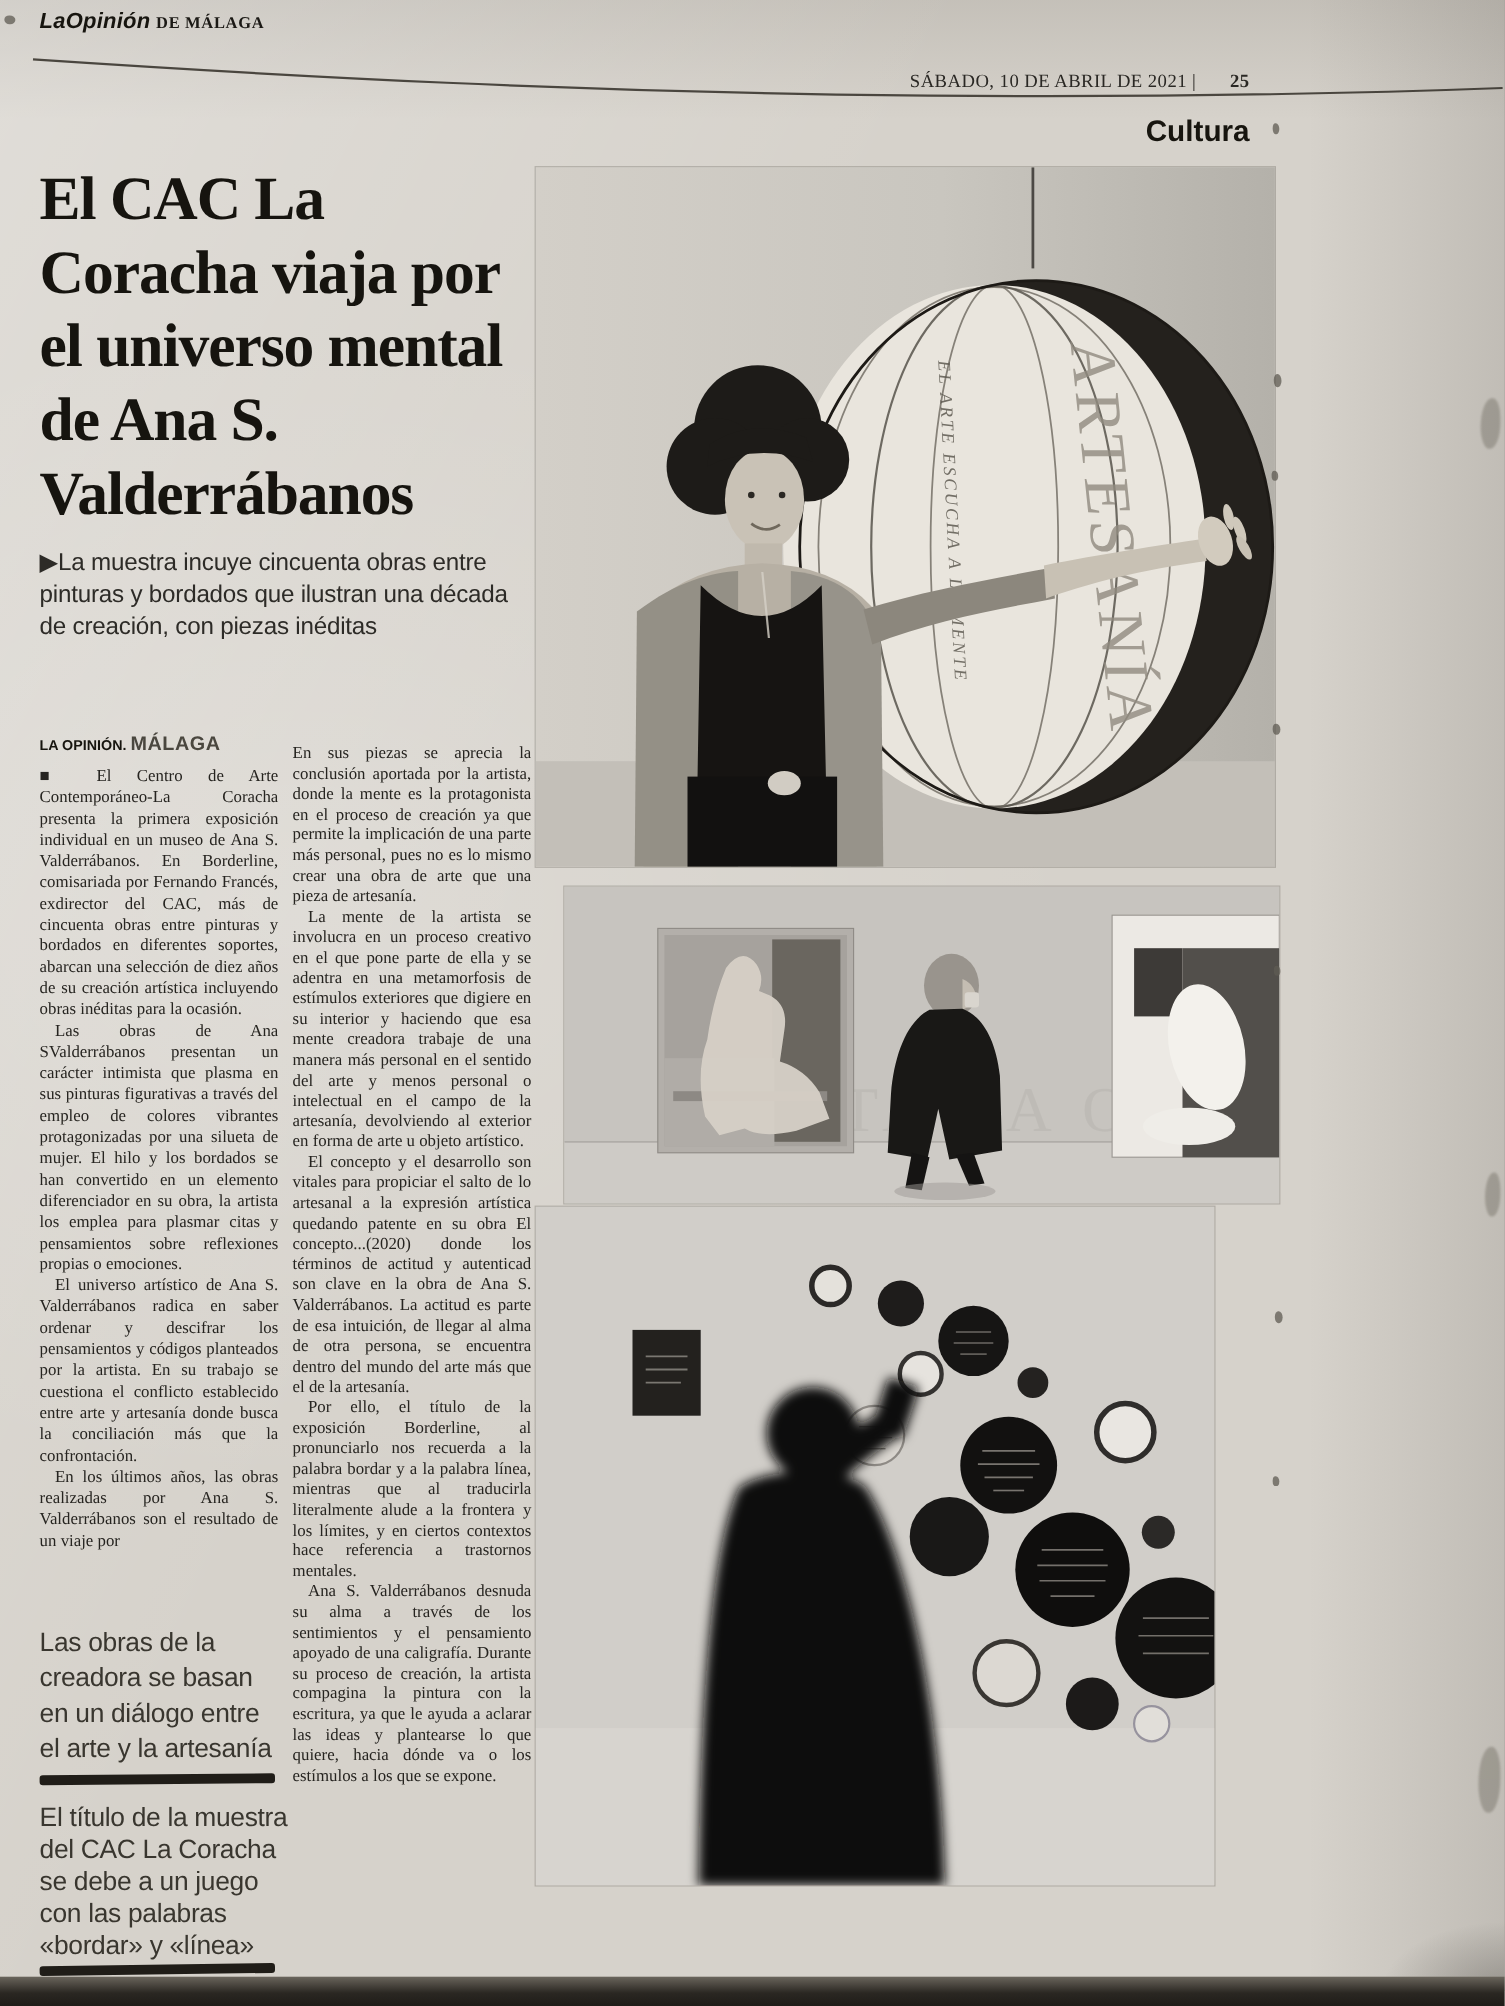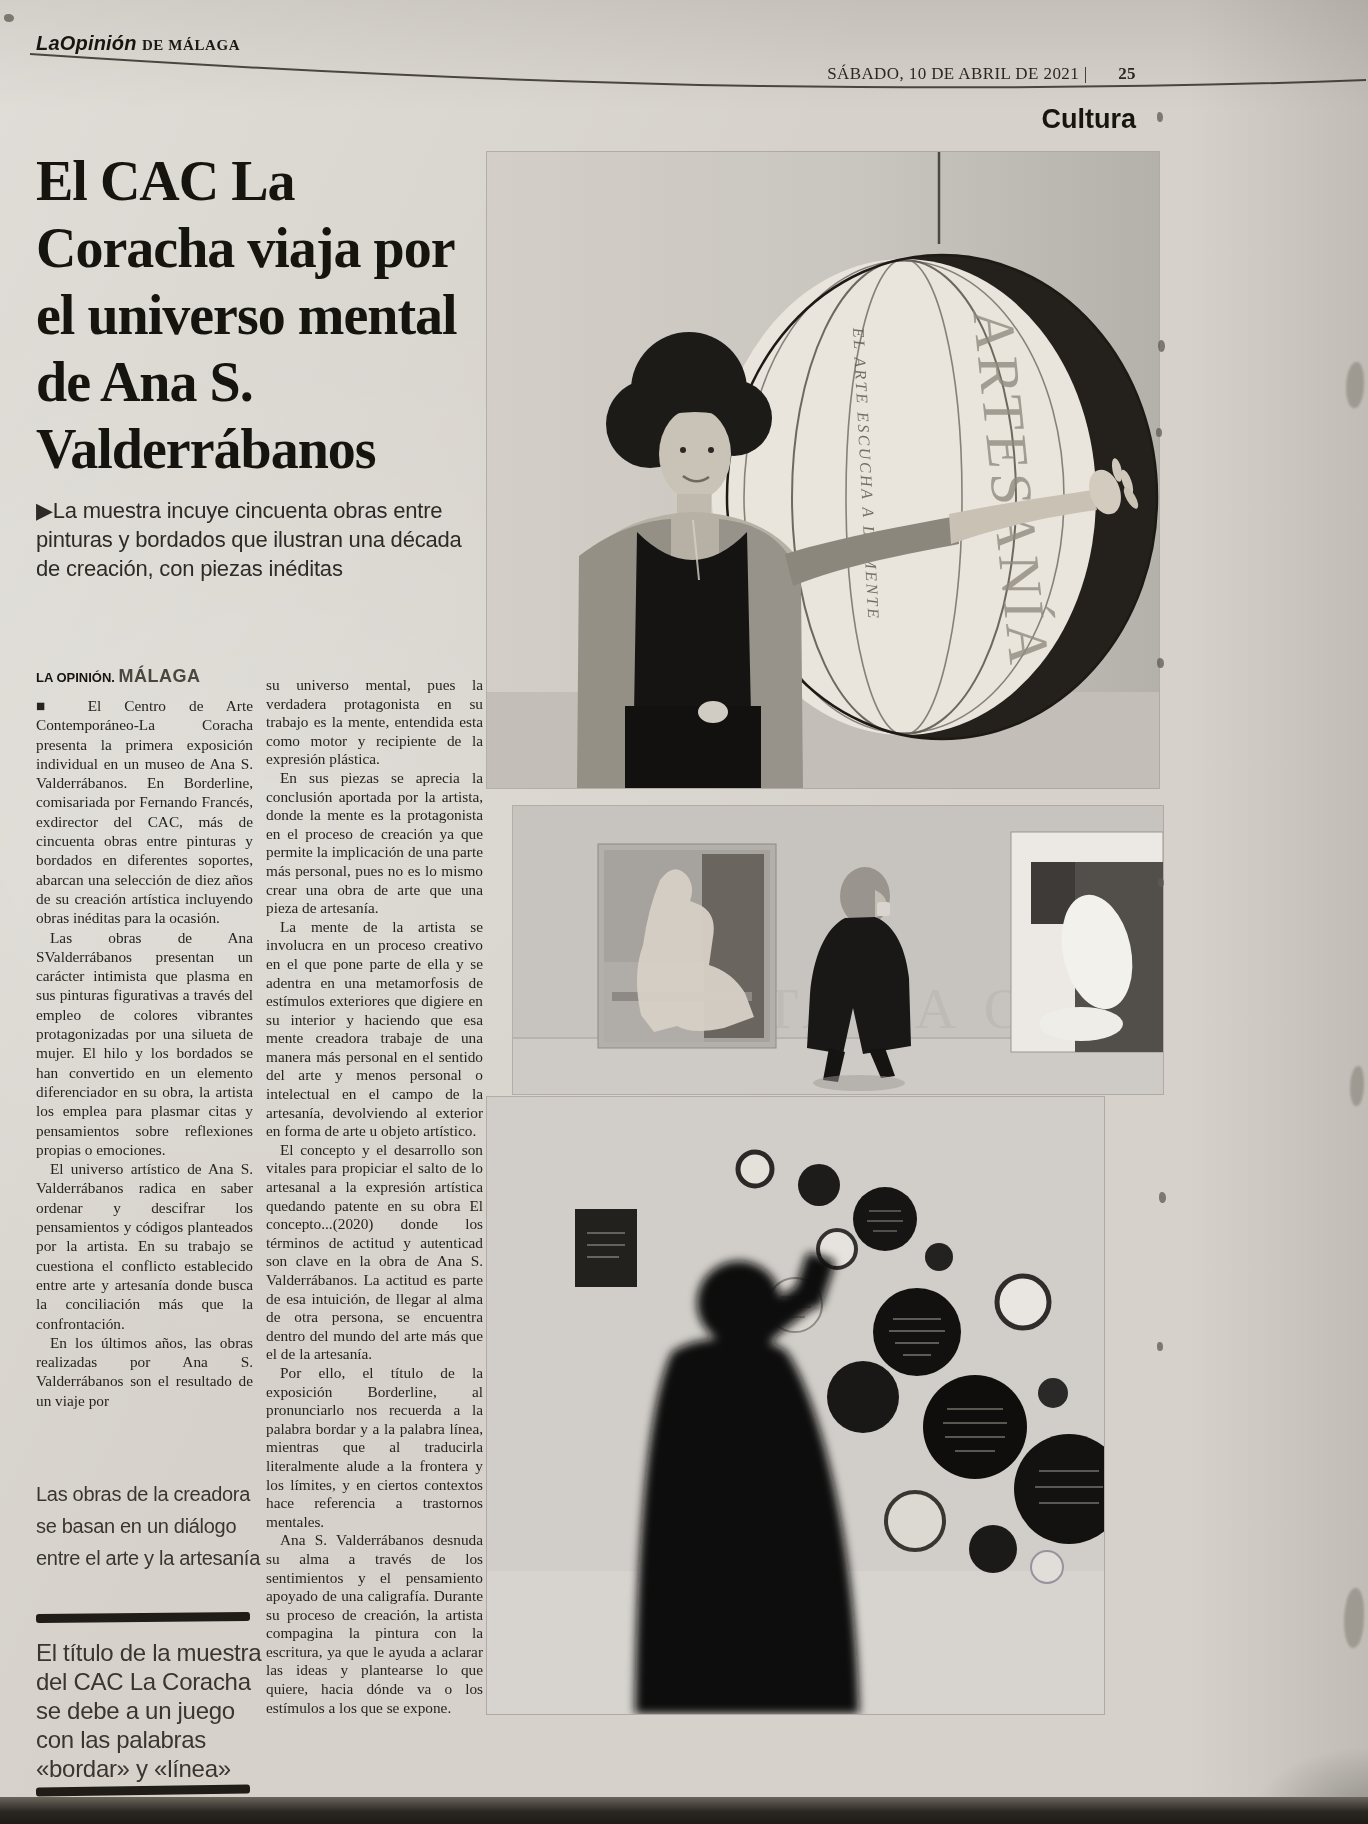--- a/index.html
+++ b/index.html
@@ -6,21 +6,21 @@
   .page{position:relative;width:1368px;height:1824px;margin:0 auto;overflow:hidden;
         background:#d6d2cb;
         background-image:
           linear-gradient(115deg, rgba(255,255,255,.25) 0%, rgba(255,255,255,0) 40%),
           linear-gradient(to bottom, rgba(90,84,74,.14) 0%, rgba(90,84,74,0) 6%),
           radial-gradient(1200px 900px at 20% 45%, rgba(255,255,255,.18), rgba(0,0,0,0) 60%);
         font-family:"Liberation Serif", serif; color:#24221f;}
   .abs{position:absolute;}
 
   
-  .masthead{left:36px;top:32px;font-size:20px;letter-spacing:.2px;}
+  .masthead{left:36px;top:8px;font-size:20px;letter-spacing:.2px;}
   .masthead .logo{font-family:"Liberation Sans",sans-serif;font-weight:bold;font-style:italic;color:#17150f;}
   .masthead .logo-sub{font-family:"Liberation Serif",serif;font-weight:bold;font-size:15px;color:#1b1915;letter-spacing:.6px;}
   .dateline{left:700px;top:64px;width:436px;text-align:right;font-size:17px;color:#2a2824;letter-spacing:.4px;}
   .dateline b{font-weight:bold;margin-left:26px;}
   .section{left:700px;top:104px;width:436px;text-align:right;
            font-family:"Liberation Sans",sans-serif;font-weight:bold;font-size:27px;color:#17150f;}
 
   
   .headline{left:36px;top:148px;width:456px;font-weight:bold;font-size:56px;line-height:67px;
             letter-spacing:-1px;color:#16140f;}
@@ -32,21 +32,21 @@
 
   
   .bodycol{font-size:15.3px;line-height:19.3px;text-align:justify;color:#262420;}
   .col1{left:36px;top:696px;width:217px;height:700px;}
   .col2{left:266px;top:676px;width:217px;height:1142px;line-height:18.6px;}
   .bodycol p{margin:0;}
   .bodycol p + p{text-indent:14px;}
 
   
   .pullquote{font-family:"Liberation Sans",sans-serif;color:#39362f;letter-spacing:-.3px;}
-  .pq1{left:36px;top:1478px;width:224px;font-size:20px;line-height:32px;}
+  .pq1{left:36px;top:1478px;width:224px;font-size:24px;line-height:32px;}
   .pq2{left:36px;top:1638px;width:228px;font-size:24px;line-height:29px;}
   .qrule{left:36px;width:214px;height:9px;background:#201d18;border-radius:3px;}
   .qr1{top:1613px;transform:rotate(-.5deg);}
   .qr2{top:1786px;transform:rotate(-.8deg);}
 
   
   .photo{background:#c8c5bf;box-shadow:0 0 0 1px rgba(60,56,48,.25);}
   .photo svg{display:block;}
   .photo1{left:487px;top:152px;width:672px;height:636px;}
   .photo2{left:513px;top:806px;width:650px;height:288px;}
@@ -93,21 +93,20 @@
     <span class="plc">MÁLAGA</span>
   </div>
 
   <div class="abs bodycol col1">
       <p>■ El Centro de Arte Contemporáneo-La Coracha presenta la primera exposición individual en un museo de Ana S. Valderrábanos. En Borderline, comisariada por Fernando Francés, exdirector del CAC, más de cincuenta obras entre pinturas y bordados en diferentes soportes, abarcan una selección de diez años de su creación artística incluyendo obras inéditas para la ocasión.</p>
       <p>Las obras de Ana SValderrábanos presentan un carácter intimista que plasma en sus pinturas figurativas a través del empleo de colores vibrantes protagonizadas por una silueta de mujer. El hilo y los bordados se han convertido en un elemento diferenciador en su obra, la artista los emplea para plasmar citas y pensamientos sobre reflexiones propias o emociones.</p>
       <p>El universo artístico de Ana S. Valderrábanos radica en saber ordenar y descifrar los pensamientos y códigos planteados por la artista. En su trabajo se cuestiona el conflicto establecido entre arte y artesanía donde busca la conciliación más que la confrontación.</p>
       <p>En los últimos años, las obras realizadas por Ana S. Valderrábanos son el resultado de un viaje por</p>
     </div>
   <div class="abs bodycol col2">
-      <p>su universo mental, pues la verdadera protagonista en su trabajo es la mente, entendida esta como motor y recipiente de la expresión plástica.</p>
       <p>En sus piezas se aprecia la conclusión aportada por la artista, donde la mente es la protagonista en el proceso de creación ya que permite la implicación de una parte más personal, pues no es lo mismo crear una obra de arte que una pieza de artesanía.</p>
       <p>La mente de la artista se involucra en un proceso creativo en el que pone parte de ella y se adentra en una metamorfosis de estímulos exteriores que digiere en su interior y haciendo que esa mente creadora trabaje de una manera más personal en el sentido del arte y menos personal o intelectual en el campo de la artesanía, devolviendo al exterior en forma de arte u objeto artístico.</p>
       <p>El concepto y el desarrollo son vitales para propiciar el salto de lo artesanal a la expresión artística quedando patente en su obra El concepto...(2020) donde los términos de actitud y autenticad son clave en la obra de Ana S. Valderrábanos. La actitud es parte de esa intuición, de llegar al alma de otra persona, se encuentra dentro del mundo del arte más que el de la artesanía.</p>
       <p>Por ello, el título de la exposición Borderline, al pronunciarlo nos recuerda a la palabra bordar y a la palabra línea, mientras que al traducirla literalmente alude a la frontera y los límites, y en ciertos contextos hace referencia a trastornos mentales.</p>
       <p>Ana S. Valderrábanos desnuda su alma a través de los sentimientos y el pensamiento apoyado de una caligrafía. Durante su proceso de creación, la artista compagina la pintura con la escritura, ya que le ayuda a aclarar las ideas y plantearse lo que quiere, hacia dónde va o los estímulos a los que se expone.</p>
     </div>
 
   <div class="abs pullquote pq1">Las obras de la creadora se basan en un diálogo entre el arte y la artesanía</div>
   <div class="abs qrule qr1"></div>
   <div class="abs pullquote pq2">El título de la muestra del CAC La Coracha se debe a un juego con las palabras «bordar» y «línea»</div>

